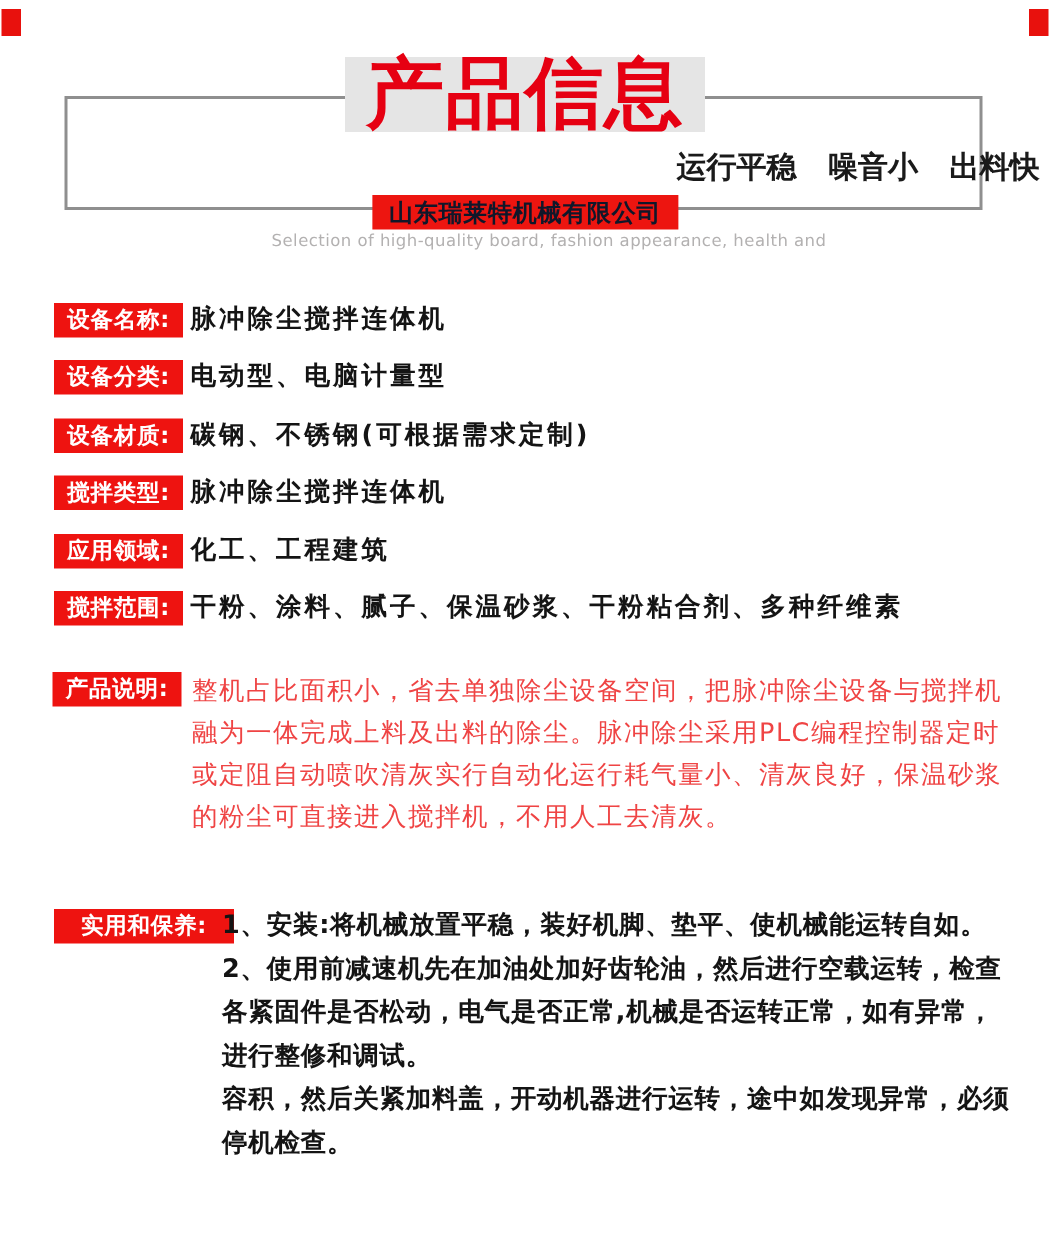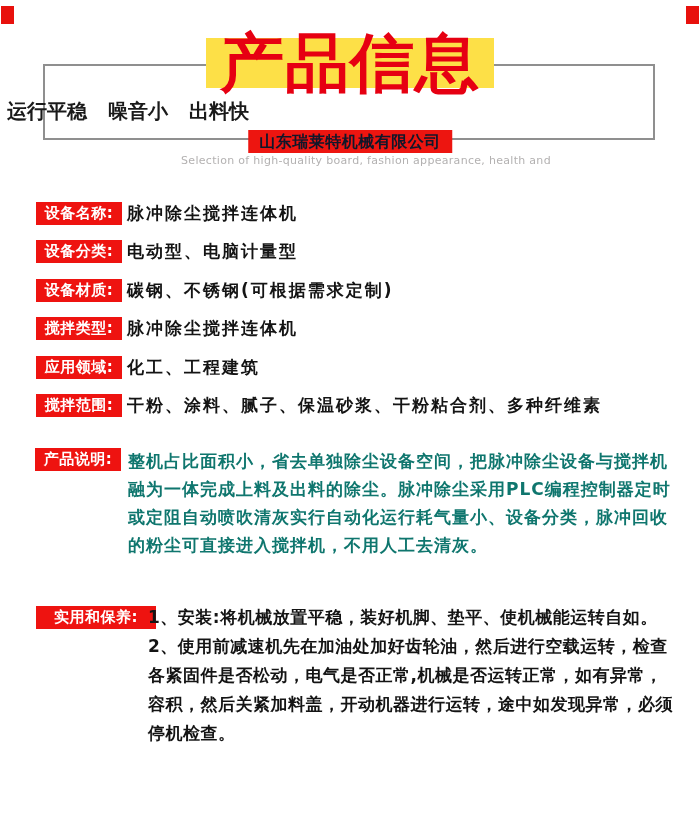--- a/index.html
+++ b/index.html
@@ -13,26 +13,26 @@
   .corner-accent.left { left:1px; }
   .corner-accent.right { right:1px; }
 
   
   .hdr-box {
     position:absolute; left:43px; top:64px; width:612px; height:76px;
     border:2px solid #8f8f8f; box-sizing:border-box;
   }
   .hdr-title {
     position:absolute; top:38px; left:50%; transform:translateX(-50%);
-    background:#fde047; padding:0 14px; z-index:2;
-    font-size:64px; line-height:50px; font-weight:900; color:#e60012;
+    background:#e5e5e5; padding:0 14px; z-index:2;
+    font-size:52px; line-height:50px; font-weight:900; color:#e60012;
     letter-spacing:1px; white-space:nowrap;
   }
   .hdr-tagline {
-    position:absolute; top:100px; left:0; width:100%; text-align:left;
+    position:absolute; top:100px; left:0; width:100%; text-align:right;
     font-size:20px; line-height:22px; font-weight:bold; color:#1a1a1a;
     z-index:2; white-space:nowrap;
   }
   .hdr-tagline span { margin:0 7px; }
   .hdr-banner {
     position:absolute; top:130px; left:50%; transform:translateX(-50%);
     background:#ed1510; color:#0f172a; z-index:3;
     height:23px; line-height:23px; padding:0 11px;
     font-size:16px; font-weight:bold; letter-spacing:0.5px; white-space:nowrap;
   }
@@ -54,21 +54,21 @@
   .spec-value {
     position:absolute; left:91px; top:0; white-space:nowrap;
     font-size:17px; line-height:23px; font-weight:bold; color:#141414;
     letter-spacing:2px;
   }
 
   
   .desc-label { position:absolute; left:35px; top:448px; }
   .desc-lines {
     position:absolute; left:128px; top:447px;
-    font-size:17px; line-height:28px; font-weight:bold; color:#0f766e;
+    font-size:17px; line-height:28px; font-weight:normal; color:#ef4444;
     letter-spacing:1px; white-space:nowrap;
   }
 
   
   .maint-label { position:absolute; left:36px; top:606px; }
   .maint-lines {
     position:absolute; left:148px; top:603px;
     font-size:17px; line-height:29px; font-weight:bold; color:#141414;
     letter-spacing:0.5px; white-space:nowrap;
   }
@@ -117,28 +117,29 @@
     <span class="red-label">搅拌范围:</span>
     <span class="spec-value">干粉、涂料、腻子、保温砂浆、干粉粘合剂、多种纤维素</span>
   </div>
 
   <div class="desc-label">
     <span class="red-label">产品说明:</span>
   </div>
   <div class="desc-lines">
     <div>整机占比面积小，省去单独除尘设备空间，把脉冲除尘设备与搅拌机</div>
     <div>融为一体完成上料及出料的除尘。脉冲除尘采用PLC编程控制器定时</div>
-    <div>或定阻自动喷吹清灰实行自动化运行耗气量小、设备分类，脉冲回收</div>
+    <div>或定阻自动喷吹清灰实行自动化运行耗气量小、清灰良好，保温砂浆</div>
     <div>的粉尘可直接进入搅拌机，不用人工去清灰。</div>
   </div>
 
   <div class="maint-label">
     <span class="red-label wide">实用和保养:</span>
   </div>
   <div class="maint-lines">
     <div>1、安装:将机械放置平稳，装好机脚、垫平、使机械能运转自如。</div>
     <div>2、使用前减速机先在加油处加好齿轮油，然后进行空载运转，检查</div>
     <div>各紧固件是否松动，电气是否正常,机械是否运转正常，如有异常，</div>
+    <div>进行整修和调试。</div>
     <div>容积，然后关紧加料盖，开动机器进行运转，途中如发现异常，必须</div>
     <div>停机检查。</div>
   </div>
 
 </div>
 
 </body></html>

